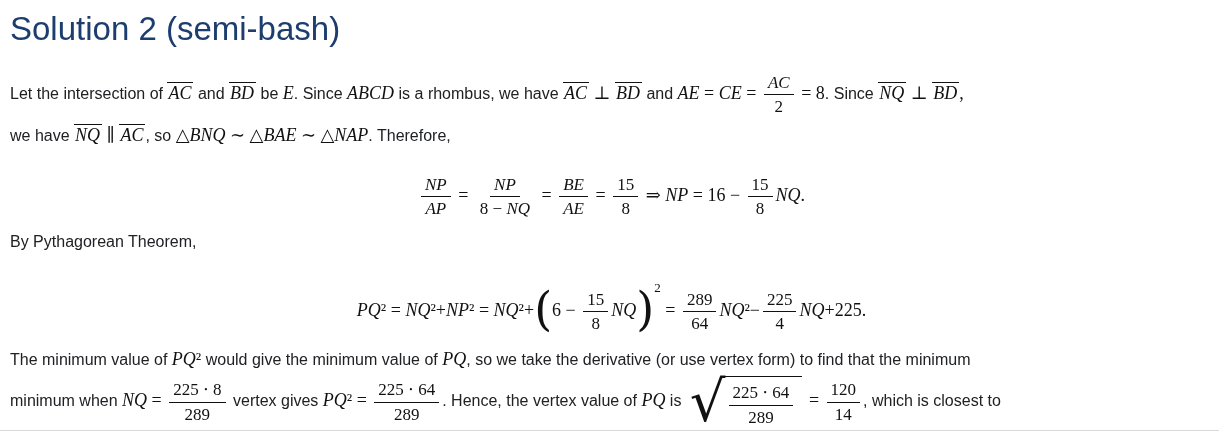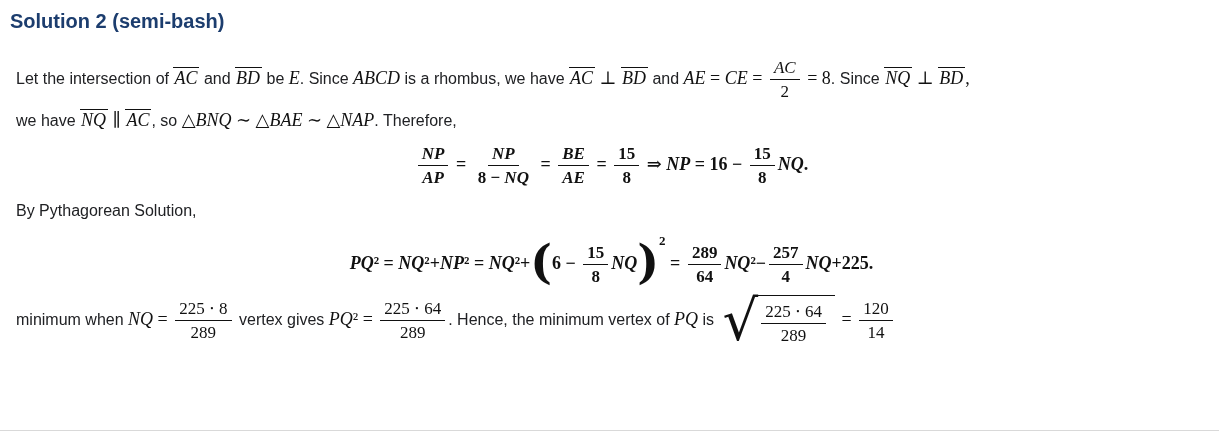--- a/index.html
+++ b/index.html
@@ -13,29 +13,29 @@
     width:1219px;height:431px;
     background:#ffffff;
     font-family:"Liberation Sans",sans-serif;
     color:var(--body-text);
     overflow:hidden;
     position:relative;
   }
   main{padding:6px 6px 0 10px;}
   h2.title{
     font-family:"Liberation Sans",sans-serif;
-    font-size:20px;
-    font-weight:bold;
+    font-size:33px;
+    font-weight:normal;
     color:var(--heading);
     margin:4px 0 24px 0;
     letter-spacing:0;
   }
   .para{font-size:16px;line-height:1.9;}
-  .line{white-space:nowrap;margin-left:6px;}
-  .equation{text-align:center;margin:6px 0 8px 0;white-space:nowrap;font-weight:bold;}
+  .line{white-space:nowrap;}
+  .equation{text-align:center;margin:22px 0 8px 0;white-space:nowrap;}
   
   .tk-mi,.tk-mn,.tk-mo,.tk-sup,.tk-box{
     font-family:"Liberation Serif","DejaVu Serif",serif;
     color:var(--math);
     font-size:18px;
   }
   .tk-mi{font-style:italic;}
   .tk-mo{
     font-style:italic;
     display:inline-block;
@@ -122,45 +122,46 @@
           <span class="num"><span class="tk-mi">BE</span></span>
           <span class="den"><span class="tk-mi">AE</span></span>
         </span><span class="tk-mn"> = </span><span class="tk-frac">
           <span class="num"><span class="tk-mn">15</span></span>
           <span class="den"><span class="tk-mn">8</span></span>
         </span><span class="tk-mn"> ⇒ </span><span class="tk-mi">NP</span><span class="tk-mn"> = 16 − </span><span class="tk-frac">
           <span class="num"><span class="tk-mn">15</span></span>
           <span class="den"><span class="tk-mn">8</span></span>
         </span><span class="tk-mi">NQ</span><span class="tk-mn">.</span></div>
       <div class="para">
-        <div class="line"><span class="tk-txt">By Pythagorean Solution,</span></div>
+        <div class="line"><span class="tk-txt">By Pythagorean Theorem,</span></div>
       </div>
       <div class="equation"><span class="tk-mi">PQ</span><span class="tk-mn">² = </span><span class="tk-mi">NQ</span><span class="tk-mn">²+</span><span class="tk-mi">NP</span><span class="tk-mn">² = </span><span class="tk-mi">NQ</span><span class="tk-mn">²+</span><span class="tk-par">(</span><span class="tk-mn">6 − </span><span class="tk-frac">
           <span class="num"><span class="tk-mn">15</span></span>
           <span class="den"><span class="tk-mn">8</span></span>
         </span><span class="tk-mi">NQ</span><span class="tk-par">)</span><span class="tk-sup">2</span><span class="tk-mn"> = </span><span class="tk-frac">
           <span class="num"><span class="tk-mn">289</span></span>
           <span class="den"><span class="tk-mn">64</span></span>
         </span><span class="tk-mi">NQ</span><span class="tk-mn">²−</span><span class="tk-frac">
-          <span class="num"><span class="tk-mn">257</span></span>
+          <span class="num"><span class="tk-mn">225</span></span>
           <span class="den"><span class="tk-mn">4</span></span>
         </span><span class="tk-mi">NQ</span><span class="tk-mn">+225.</span></div>
       <div class="para">
+        <div class="line"><span class="tk-txt">The minimum value of </span><span class="tk-mi">PQ</span><span class="tk-mn">²</span><span class="tk-txt"> would give the minimum value of </span><span class="tk-mi">PQ</span><span class="tk-txt">, so we take the derivative (or use vertex form) to find that the minimum</span></div>
         <div class="line"><span class="tk-txt">minimum when </span><span class="tk-mi">NQ</span><span class="tk-mn"> = </span><span class="tk-frac">
             <span class="num"><span class="tk-mn">225 ⋅ 8</span></span>
             <span class="den"><span class="tk-mn">289</span></span>
           </span><span class="tk-txt"> vertex gives </span><span class="tk-mi">PQ</span><span class="tk-mn">² = </span><span class="tk-frac">
             <span class="num"><span class="tk-mn">225 ⋅ 64</span></span>
             <span class="den"><span class="tk-mn">289</span></span>
-          </span><span class="tk-txt">. Hence, the minimum vertex of </span><span class="tk-mi">PQ</span><span class="tk-txt"> is </span><span class="tk-sqrt">
+          </span><span class="tk-txt">. Hence, the vertex value of </span><span class="tk-mi">PQ</span><span class="tk-txt"> is </span><span class="tk-sqrt">
             <span class="sqrt-sym">√</span>
             <span class="sqrt-body"><span class="tk-frac">
                 <span class="num"><span class="tk-mn">225 ⋅ 64</span></span>
                 <span class="den"><span class="tk-mn">289</span></span>
               </span></span>
           </span><span class="tk-mn"> = </span><span class="tk-frac">
             <span class="num"><span class="tk-mn">120</span></span>
             <span class="den"><span class="tk-mn">14</span></span>
-          </span></div>
+          </span><span class="tk-txt">, which is closest to</span></div>
       </div>
     </div>
 </main>
 <div class="bottom-rule"></div>
 
 </body></html>

